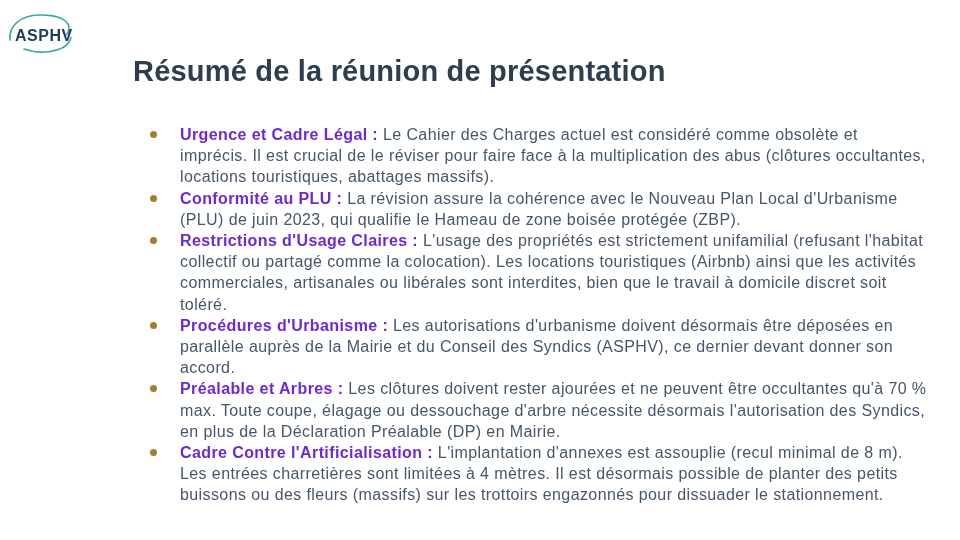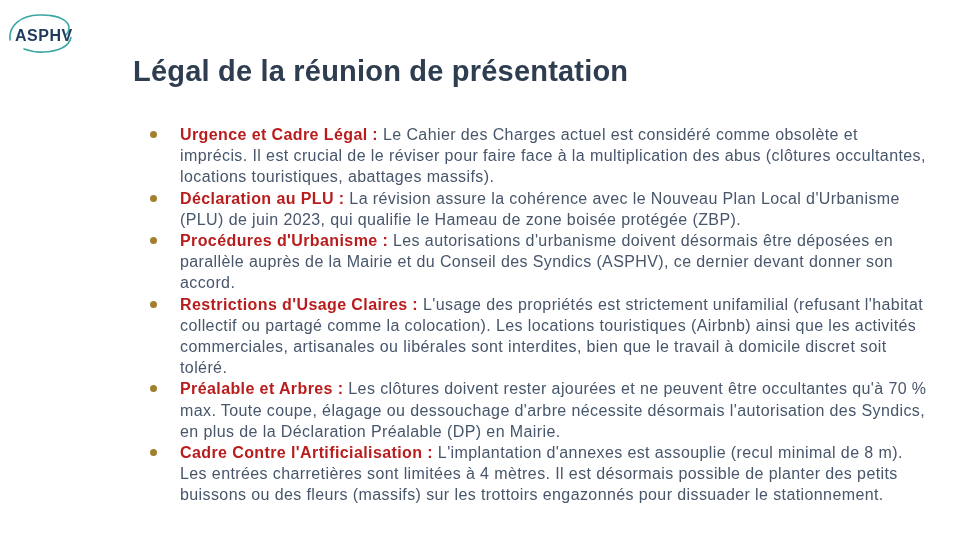--- a/index.html
+++ b/index.html
@@ -54,53 +54,53 @@
     position: absolute;
     left: 0;
     top: 7px;
     width: 7px;
     height: 7px;
     border-radius: 50%;
     background: #a17f2e;
   }
   .bhead {
     font-weight: bold;
-    color: #b91c1c;
+    color: #6d28d9;
   }
   .bhead::after { content: " "; white-space: pre; }
 </style>
 </head>
 <body>
 
 <div class="slide">
 
   <svg class="logo" viewBox="0 0 70 48" aria-hidden="true">
     <path d="M 4 33 C 2.5 18, 15 8.5, 33 8 C 47 7.6, 58 11, 62 17 C 63.8 20, 63.2 25, 60 28" fill="none" stroke="#3aa7a4" stroke-width="1.6" stroke-linecap="round"></path>
     <path d="M 18 42 C 30 46.5, 45 46, 56 41 C 61 38.6, 64 35, 65 30.5" fill="none" stroke="#3aa7a4" stroke-width="1.6" stroke-linecap="round"></path>
     <text x="9" y="34" font-family="Liberation Sans, sans-serif" font-size="16" font-weight="600" letter-spacing="0.5" fill="#1f3a5c">ASPHV</text>
   </svg>
 
-  <h1 class="title">Légal de la réunion de présentation</h1>
+  <h1 class="title">Résumé de la réunion de présentation</h1>
 
   <ul class="bullets">
     <li>
       <span class="bullet-dot"></span>
       <span class="bhead">Urgence et Cadre Légal :</span><span>Le Cahier des Charges actuel est considéré comme obsolète et imprécis. Il est crucial de le réviser pour faire face à la multiplication des abus (clôtures occultantes, locations touristiques, abattages massifs).</span>
     </li>
     <li>
       <span class="bullet-dot"></span>
-      <span class="bhead">Déclaration au PLU :</span><span>La révision assure la cohérence avec le Nouveau Plan Local d'Urbanisme (PLU) de juin 2023, qui qualifie le Hameau de zone boisée protégée (ZBP).</span>
+      <span class="bhead">Conformité au PLU :</span><span>La révision assure la cohérence avec le Nouveau Plan Local d'Urbanisme (PLU) de juin 2023, qui qualifie le Hameau de zone boisée protégée (ZBP).</span>
+    </li>
+    <li>
+      <span class="bullet-dot"></span>
+      <span class="bhead">Restrictions d'Usage Claires :</span><span>L'usage des propriétés est strictement unifamilial (refusant l'habitat collectif ou partagé comme la colocation). Les locations touristiques (Airbnb) ainsi que les activités commerciales, artisanales ou libérales sont interdites, bien que le travail à domicile discret soit toléré.</span>
     </li>
     <li>
       <span class="bullet-dot"></span>
       <span class="bhead">Procédures d'Urbanisme :</span><span>Les autorisations d'urbanisme doivent désormais être déposées en parallèle auprès de la Mairie et du Conseil des Syndics (ASPHV), ce dernier devant donner son accord.</span>
-    </li>
-    <li>
-      <span class="bullet-dot"></span>
-      <span class="bhead">Restrictions d'Usage Claires :</span><span>L'usage des propriétés est strictement unifamilial (refusant l'habitat collectif ou partagé comme la colocation). Les locations touristiques (Airbnb) ainsi que les activités commerciales, artisanales ou libérales sont interdites, bien que le travail à domicile discret soit toléré.</span>
     </li>
     <li>
       <span class="bullet-dot"></span>
       <span class="bhead">Préalable et Arbres :</span><span>Les clôtures doivent rester ajourées et ne peuvent être occultantes qu'à 70 % max. Toute coupe, élagage ou dessouchage d'arbre nécessite désormais l'autorisation des Syndics, en plus de la Déclaration Préalable (DP) en Mairie.</span>
     </li>
     <li>
       <span class="bullet-dot"></span>
       <span class="bhead">Cadre Contre l'Artificialisation :</span><span>L'implantation d'annexes est assouplie (recul minimal de 8 m). Les entrées charretières sont limitées à 4 mètres. Il est désormais possible de planter des petits buissons ou des fleurs (massifs) sur les trottoirs engazonnés pour dissuader le stationnement.</span>
     </li>
   </ul>

